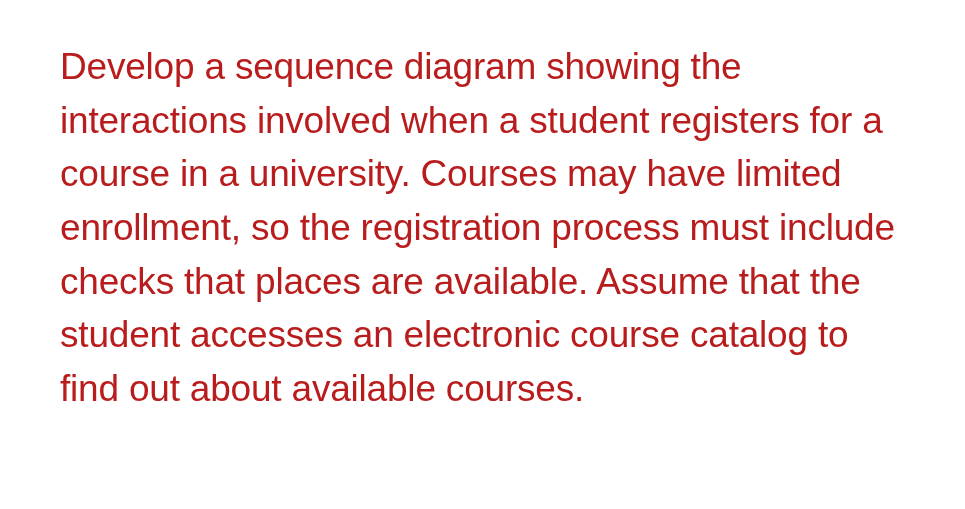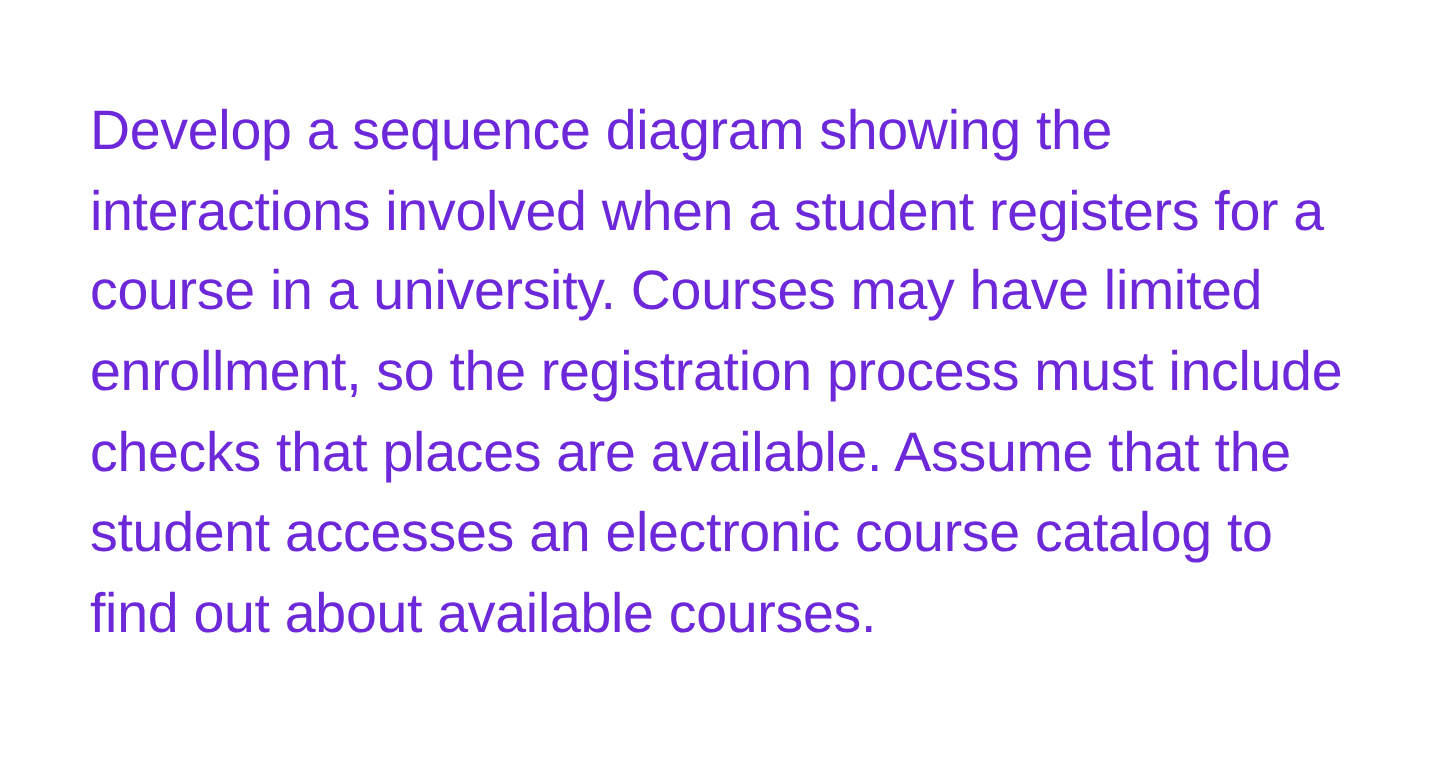--- a/index.html
+++ b/index.html
@@ -12,22 +12,21 @@
       height: 509px;
       background: #ffffff;
       font-family: -apple-system, BlinkMacSystemFont, "Segoe UI", "Helvetica Neue", Arial, sans-serif;
       padding: 40px 70px 40px 60px;
       display: flex;
       align-items: flex-start;
     }
     .content {
       font-size: 37px;
       line-height: 1.45;
-      color: #6d28d9;
+      color: #b91c1c;
       font-weight: 400;
       letter-spacing: -0.2px;
-      margin-top: 20px;
     }
   </style>
 </head>
 <body>
 
 <p class="content">Develop a sequence diagram showing the interactions involved when a student registers for a course in a university. Courses may have limited enrollment, so the registration process must include checks that places are available. Assume that the student accesses an electronic course catalog to find out about available courses.</p>
 
 </body></html>

